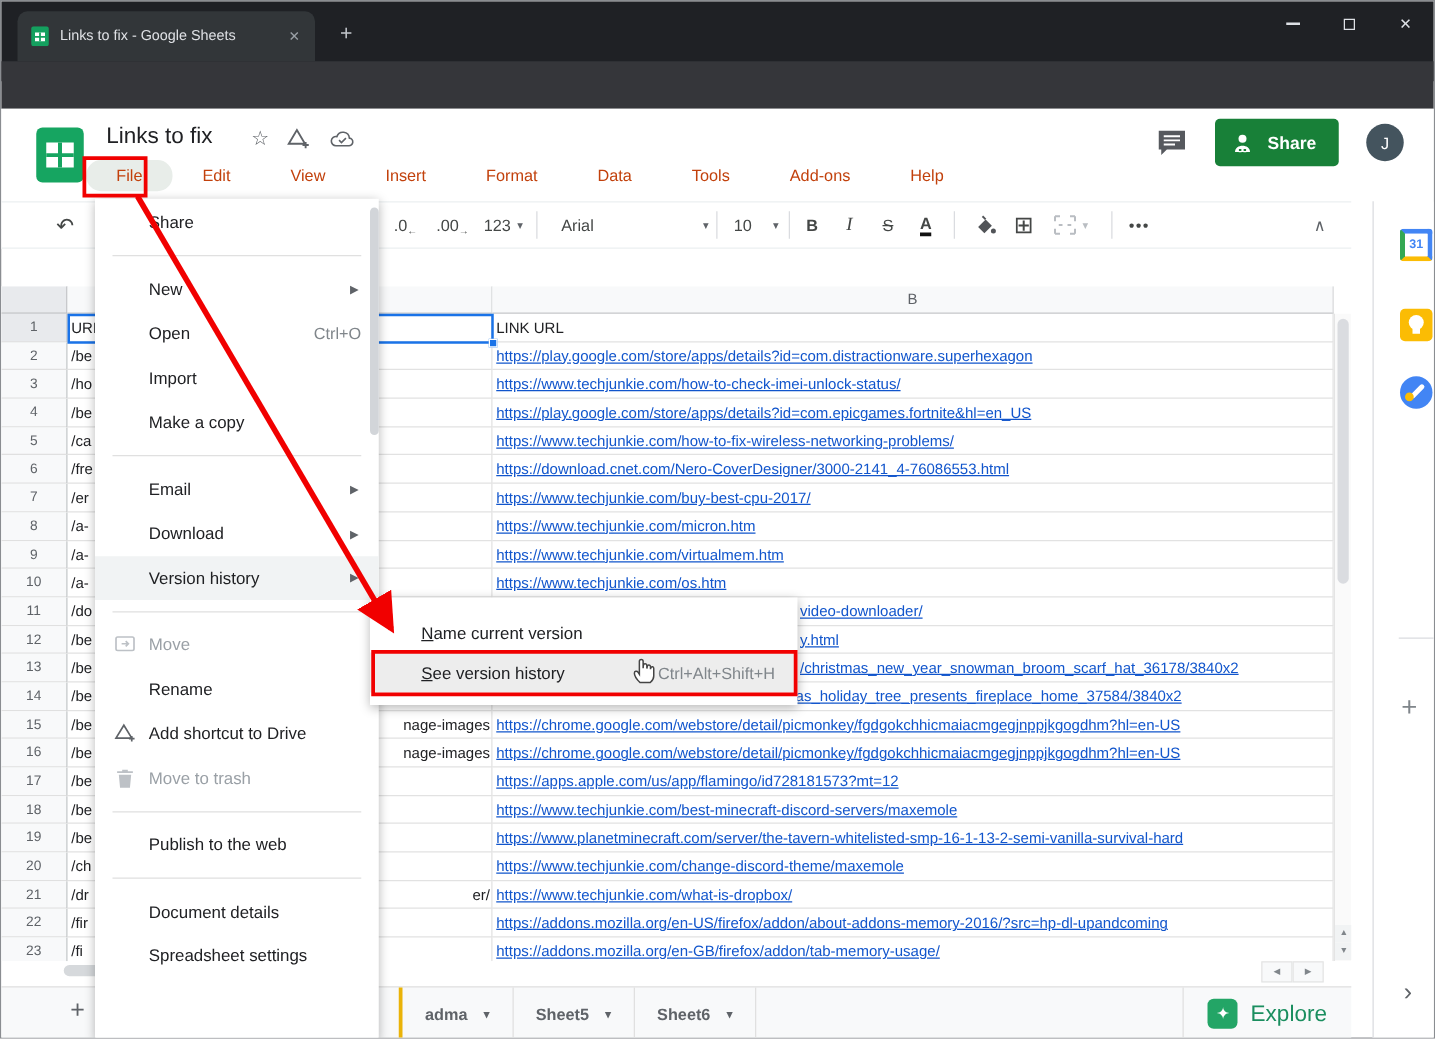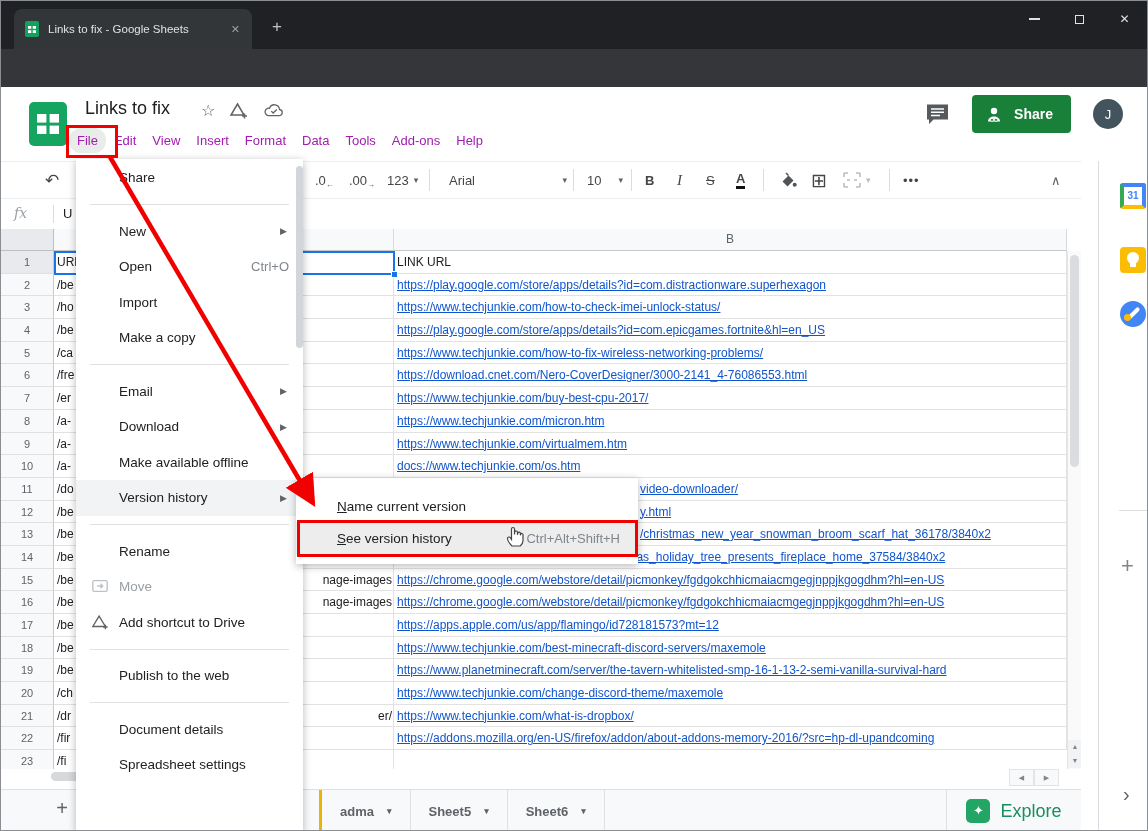--- a/index.html
+++ b/index.html
@@ -29,21 +29,21 @@
   .ext-puzzle { position:absolute; left:1068px; top:54px; }
   .chrome-avatar { position:absolute; left:1094px; top:54px; width:26px; height:26px; border-radius:50%; background:#44545e; color:#e8eaed; font-size:12px; display:flex; align-items:center; justify-content:center; }
   .chrome-menu { position:absolute; left:1130px; top:55px; color:#cdd1d5; font-size:15px; letter-spacing:1px; }
 
   
   .app-header { position:absolute; left:0; top:86px; width:100%; height:74px; background:#fff; }
   .sheets-logo { position:absolute; left:26px; top:11px; }
   .doc-title { position:absolute; left:84px; top:11px; font-size:18px; color:#202124; }
   .title-icons { position:absolute; left:200px; top:14px; display:flex; gap:14px; align-items:center; color:#5f6368; }
   .menubar { position:absolute; left:68px; top:41px; display:flex; }
-  .menu-item { font-size:13px; color:#a21caf; padding:5px 8px; border-radius:12px; }
+  .menu-item { font-size:13px; color:#c2410c; padding:5px 24px; border-radius:12px; }
   .menu-item.open { background:#e8ede9; }
   .hdr-right { position:absolute; right:24px; top:8px; display:flex; align-items:center; gap:22px; }
   .share-btn { background:#188038; border-radius:4px; height:38px; padding:0 18px 0 14px; display:flex; align-items:center; gap:9px; color:#fff; font-size:14px; font-weight:bold; }
   .app-avatar { width:30px; height:30px; border-radius:50%; background:#44545e; color:#fff; font-size:13px; display:flex; align-items:center; justify-content:center; }
 
   
   .toolbar { position:absolute; left:0; top:160px; width:1080px; height:38px; background:#fff; border-top:1px solid #eceff1; border-bottom:1px solid #eceff1; color:#444746; }
   .toolbar .t { position:absolute; top:0; height:36px; display:flex; align-items:center; font-size:13px; }
   .tsep { position:absolute; top:7px; width:1px; height:22px; background:#dadce0; }
   .caret { font-size:9px; color:#5f6368; margin-left:5px; }
@@ -275,25 +275,20 @@
           <path d="M1 1h4M1 1v4M17 1h-4M17 1v4M1 15h4M1 15v-4M17 15h-4M17 15v-4" stroke="#b9bdc2" stroke-width="1.6" fill="none"></path>
           <path d="M4 8h3M14 8h-3" stroke="#b9bdc2" stroke-width="1.6"></path>
         </svg>
         <span class="caret muted">▾</span>
       </div>
     <div class="tsep" style="left:888px;"></div>
     <div class="t" style="left:902px;letter-spacing:1px;">•••</div>
     <div class="t" style="left:1050px;color:#5f6368;">∧</div>
   </div>
 
-  <div class="fxbar">
-    <span class="fx">fx</span>
-    <span class="fxsep"></span>
-    <span class="fxval">U</span>
-  </div>
 
   <div class="grid">
     <div class="corner"></div>
     <div class="colhead" style="left:53px;width:340px;">A</div>
     <div class="colhead" style="left:393px;width:673px;">B</div>
     <div class="rowheads" id="rowheads">
         <div class="rowhead sel">1</div>
         <div class="rowhead">2</div>
         <div class="rowhead">3</div>
         <div class="rowhead">4</div>
@@ -345,33 +340,34 @@
     <div class="colB" id="colB">
         <div class="cell"><span>LINK URL</span></div>
         <div class="cell"><span class="lnk">https://play.google.com/store/apps/details?id=com.distractionware.superhexagon</span></div>
         <div class="cell"><span class="lnk">https://www.techjunkie.com/how-to-check-imei-unlock-status/</span></div>
         <div class="cell"><span class="lnk">https://play.google.com/store/apps/details?id=com.epicgames.fortnite&amp;hl=en_US</span></div>
         <div class="cell"><span class="lnk">https://www.techjunkie.com/how-to-fix-wireless-networking-problems/</span></div>
         <div class="cell"><span class="lnk">https://download.cnet.com/Nero-CoverDesigner/3000-2141_4-76086553.html</span></div>
         <div class="cell"><span class="lnk">https://www.techjunkie.com/buy-best-cpu-2017/</span></div>
         <div class="cell"><span class="lnk">https://www.techjunkie.com/micron.htm</span></div>
         <div class="cell"><span class="lnk">https://www.techjunkie.com/virtualmem.htm</span></div>
-        <div class="cell"><span class="lnk">docs://www.techjunkie.com/os.htm</span></div>
+        <div class="cell"><span class="lnk">https://www.techjunkie.com/os.htm</span></div>
         <div class="cell" style="padding-left: 246px;"><span class="lnk">video-downloader/</span></div>
         <div class="cell" style="padding-left: 246px;"><span class="lnk">y.html</span></div>
         <div class="cell" style="padding-left: 246px;"><span class="lnk">/christmas_new_year_snowman_broom_scarf_hat_36178/3840x2</span></div>
         <div class="cell"><span class="lnk">https://wallpaperscraft.com/download/christmas_holiday_tree_presents_fireplace_home_37584/3840x2</span></div>
         <div class="cell"><span class="lnk">https://chrome.google.com/webstore/detail/picmonkey/fgdgokchhicmaiacmgegjnppjkgogdhm?hl=en-US</span></div>
         <div class="cell"><span class="lnk">https://chrome.google.com/webstore/detail/picmonkey/fgdgokchhicmaiacmgegjnppjkgogdhm?hl=en-US</span></div>
         <div class="cell"><span class="lnk">https://apps.apple.com/us/app/flamingo/id728181573?mt=12</span></div>
         <div class="cell"><span class="lnk">https://www.techjunkie.com/best-minecraft-discord-servers/maxemole</span></div>
         <div class="cell"><span class="lnk">https://www.planetminecraft.com/server/the-tavern-whitelisted-smp-16-1-13-2-semi-vanilla-survival-hard</span></div>
         <div class="cell"><span class="lnk">https://www.techjunkie.com/change-discord-theme/maxemole</span></div>
         <div class="cell"><span class="lnk">https://www.techjunkie.com/what-is-dropbox/</span></div>
         <div class="cell"><span class="lnk">https://addons.mozilla.org/en-US/firefox/addon/about-addons-memory-2016/?src=hp-dl-upandcoming</span></div>
+        <div class="cell"><span class="lnk">https://addons.mozilla.org/en-GB/firefox/addon/tab-memory-usage/</span></div>
       </div>
     <div class="selbox"></div>
     <div class="selhandle"></div>
     <div class="vscroll">
       <div class="vthumb"></div>
       <div class="varr" style="top:489px;">▲</div>
       <div class="varr" style="top:503px;">▼</div>
     </div>
   </div>
   <div class="strip">
@@ -438,44 +434,47 @@
       </div>
       <div class="mdiv"></div>
       <div class="mitem">
         <span class="mlabel">Email</span>
         <span class="marr">▶</span>
       </div>
       <div class="mitem">
         <span class="mlabel">Download</span>
         <span class="marr">▶</span>
       </div>
-      <div class="mitem">
-        <span class="mlabel">Make available offline</span>
-      </div>
       <div class="mitem hl">
         <span class="mlabel">Version history</span>
         <span class="marr">▶</span>
       </div>
       <div class="mdiv"></div>
-      <div class="mitem">
-        <span class="mlabel">Rename</span>
-      </div>
       <div class="mitem dis">
         <span class="micon"><svg width="18" height="18" viewBox="0 0 20 20">
             <rect x="2" y="4" width="16" height="12" rx="1.5" fill="none" stroke="#bdc1c6" stroke-width="1.5"></rect>
             <path d="M7 10h6m-2.4-2.4L13 10l-2.4 2.4" stroke="#bdc1c6" stroke-width="1.5" fill="none"></path>
           </svg></span>
         <span class="mlabel">Move</span>
       </div>
       <div class="mitem">
+        <span class="mlabel">Rename</span>
+      </div>
+      <div class="mitem">
         <span class="micon"><svg width="18" height="18" viewBox="0 0 20 20">
             <path d="M9 3.5 16 15H2z" fill="none" stroke="#5f6368" stroke-width="1.5"></path>
             <path d="M16 13v5m-2.5-2.5h5" stroke="#5f6368" stroke-width="1.5"></path>
           </svg></span>
         <span class="mlabel">Add shortcut to Drive</span>
+      </div>
+      <div class="mitem dis">
+        <span class="micon"><svg width="18" height="18" viewBox="0 0 20 20">
+            <path fill="#bdc1c6" d="M7.5 3h5v1.5H17V6H3V4.5h4.5zM4.5 7.5h11L14.4 19H5.6z"></path>
+          </svg></span>
+        <span class="mlabel">Move to trash</span>
       </div>
       <div class="mdiv"></div>
       <div class="mitem">
         <span class="mlabel">Publish to the web</span>
       </div>
       <div class="mdiv"></div>
       <div class="mitem">
         <span class="mlabel">Document details</span>
       </div>
       <div class="mitem">

